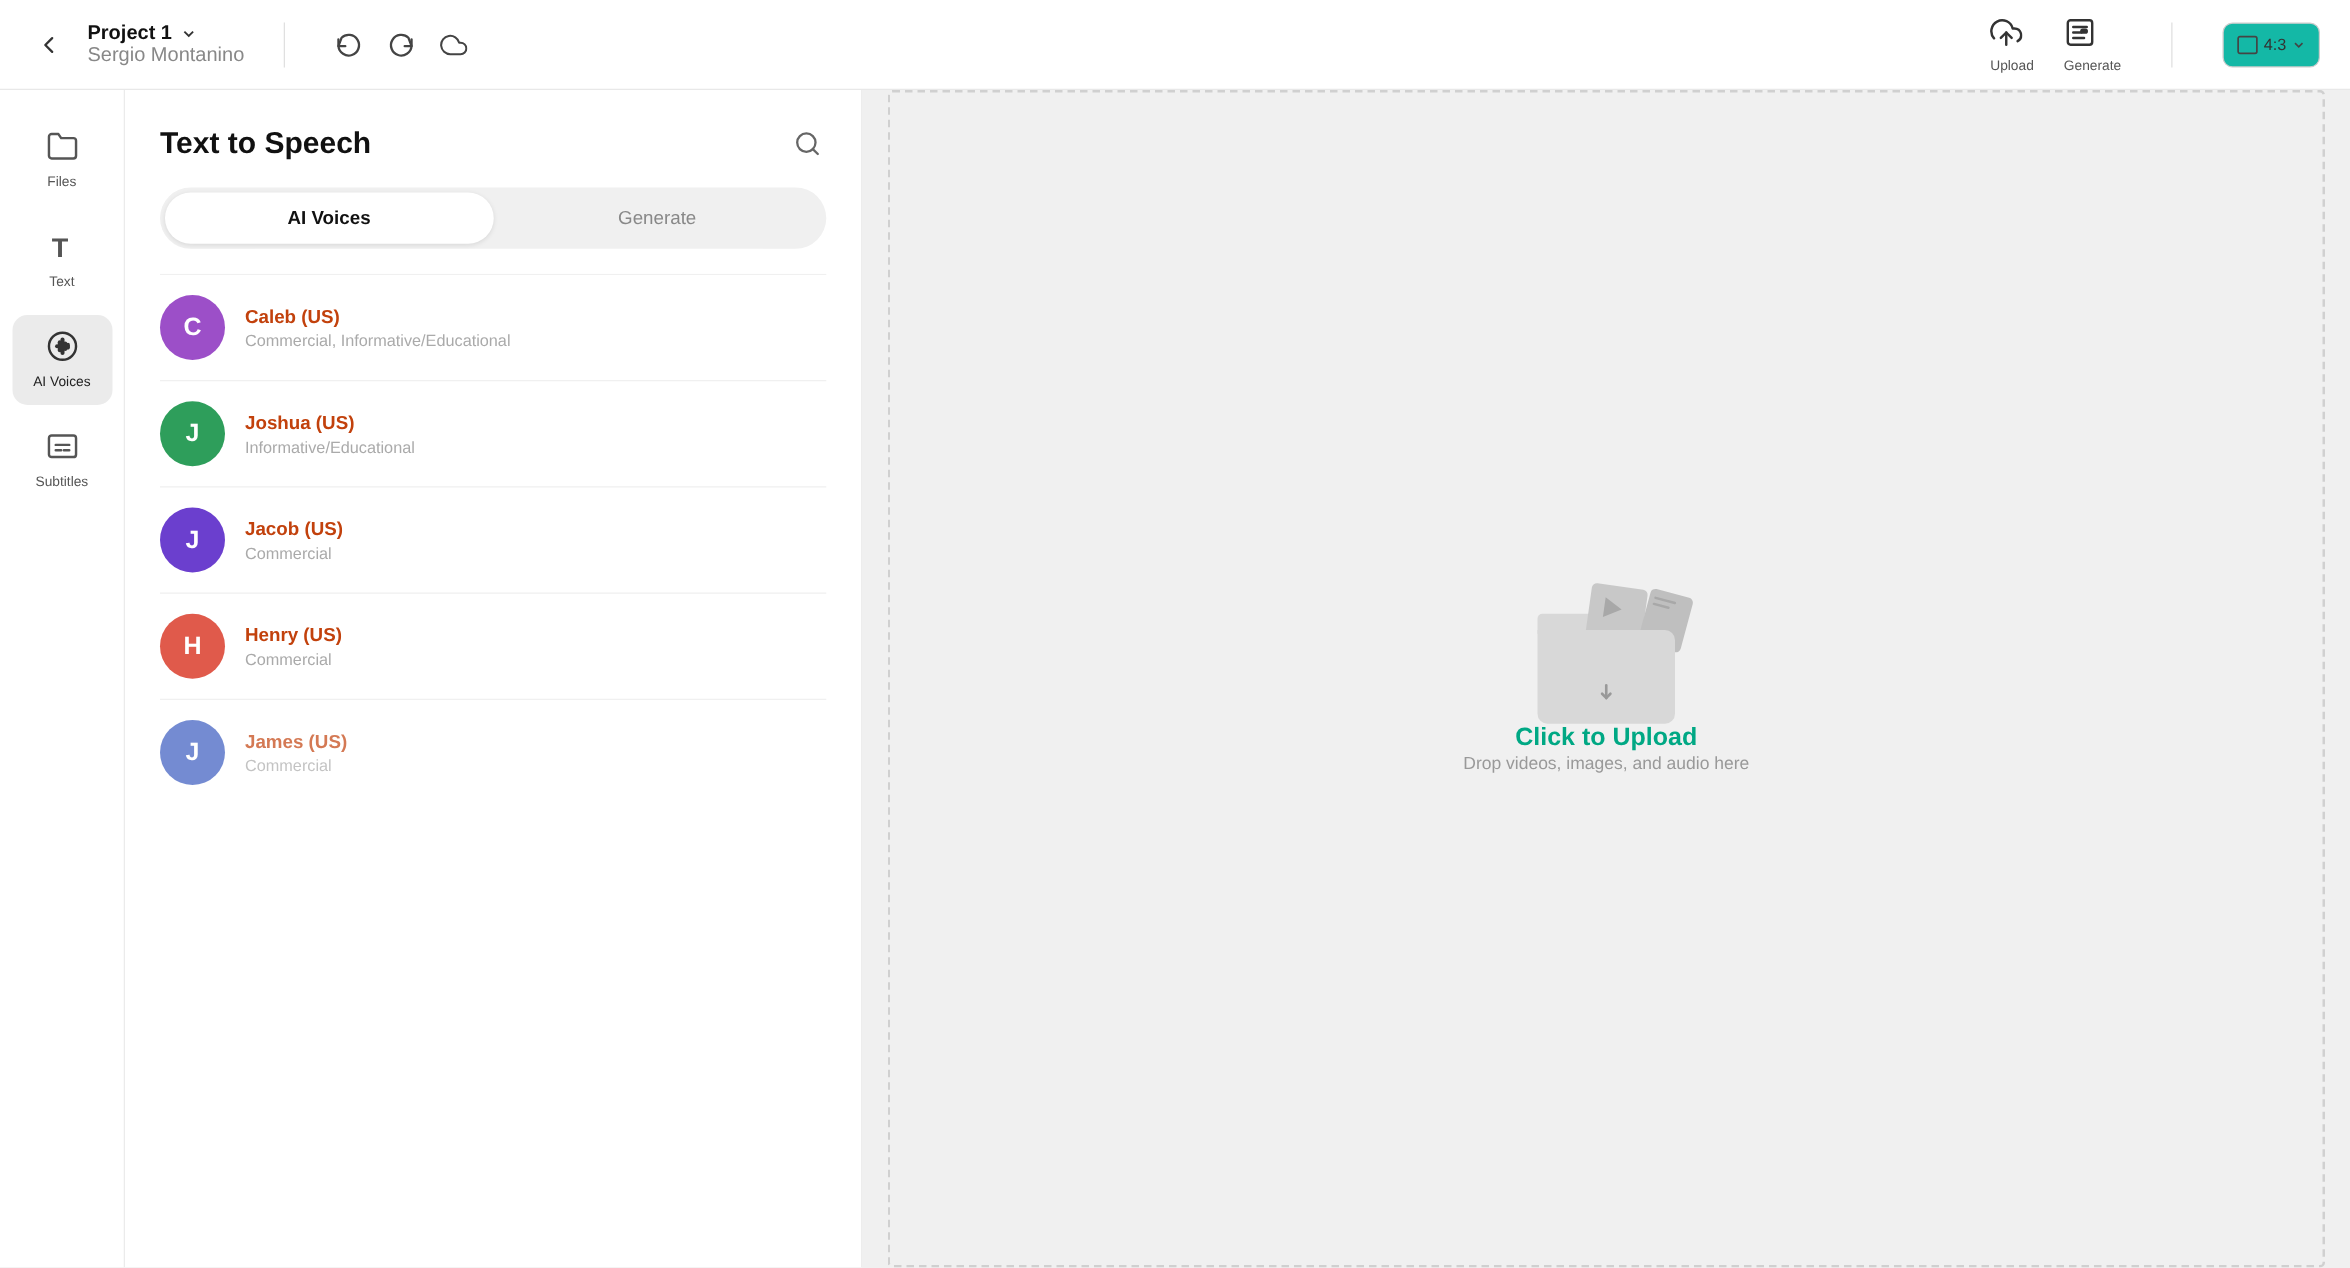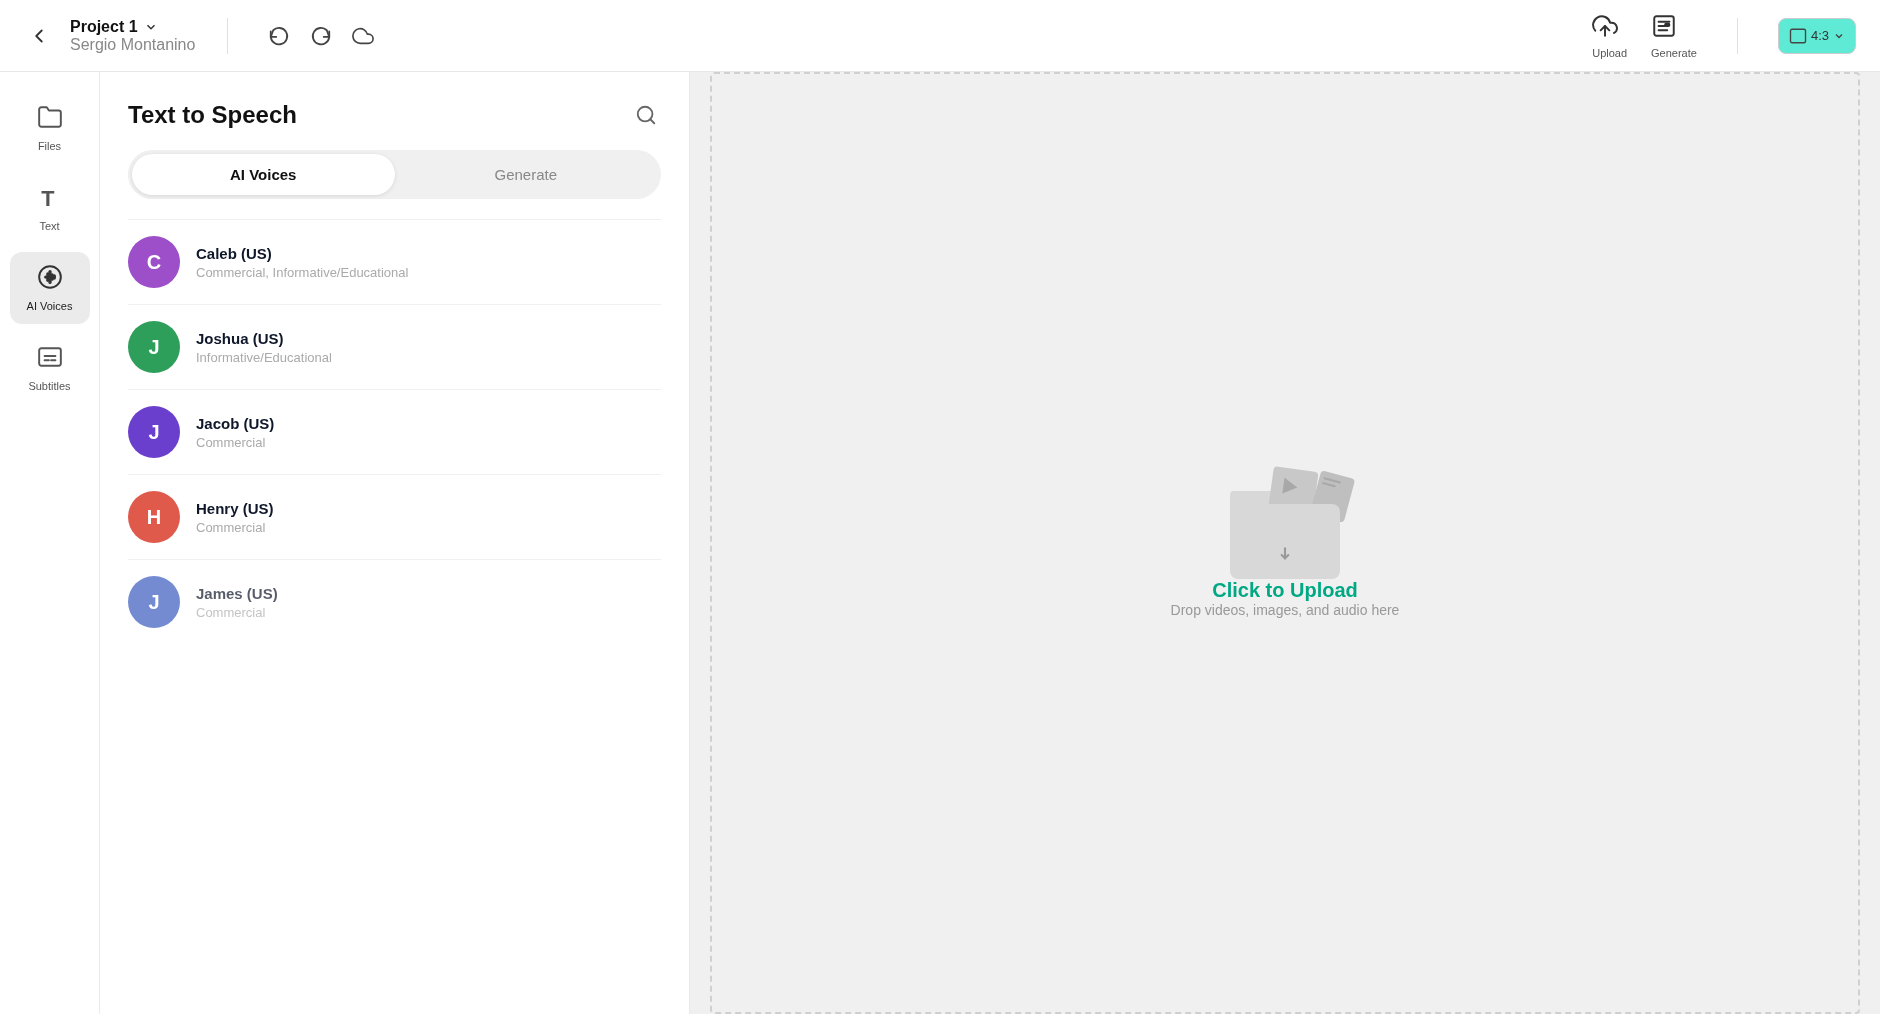--- a/index.html
+++ b/index.html
@@ -98,21 +98,21 @@
     .aspect-ratio-btn {
       display: flex;
       align-items: center;
       gap: 4px;
       border: 1.5px solid #ccc;
       border-radius: 8px;
       padding: 8px 10px;
       cursor: pointer;
       font-size: 13px;
       color: #333;
-      background: #5eead4;
+      background: #14b8a6;
     }
 
     
     .main-layout {
       display: flex;
       height: calc(1014px - 72px);
     }
 
     
     .sidebar {
@@ -271,21 +271,21 @@
       flex-shrink: 0;
     }
     .voice-info {
       display: flex;
       flex-direction: column;
       gap: 3px;
     }
     .voice-name {
       font-size: 15px;
       font-weight: 600;
-      color: #0f172a;
+      color: #c2410c;
     }
     .voice-tags {
       font-size: 13px;
       color: #aaa;
     }
 
     
     .canvas-area {
       flex: 1;
       background: #f0f0f0;

